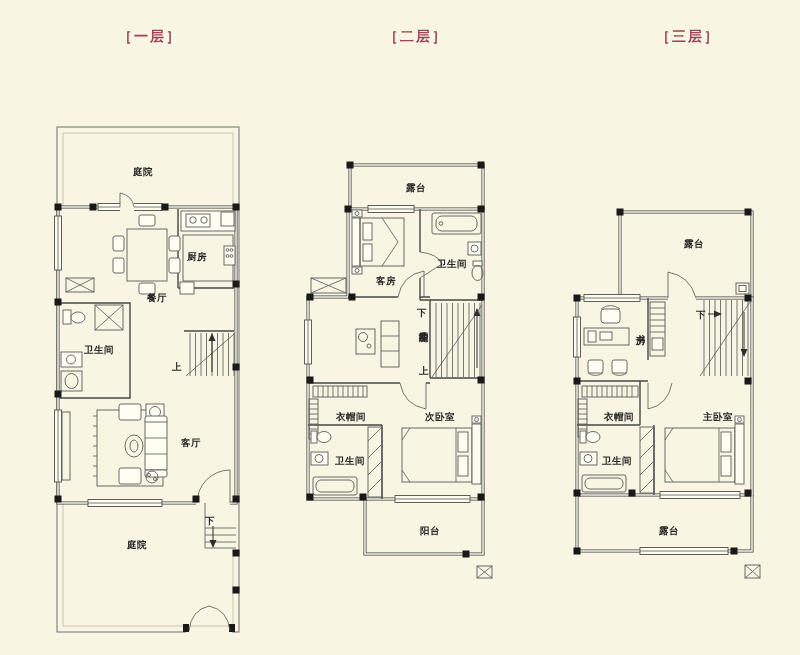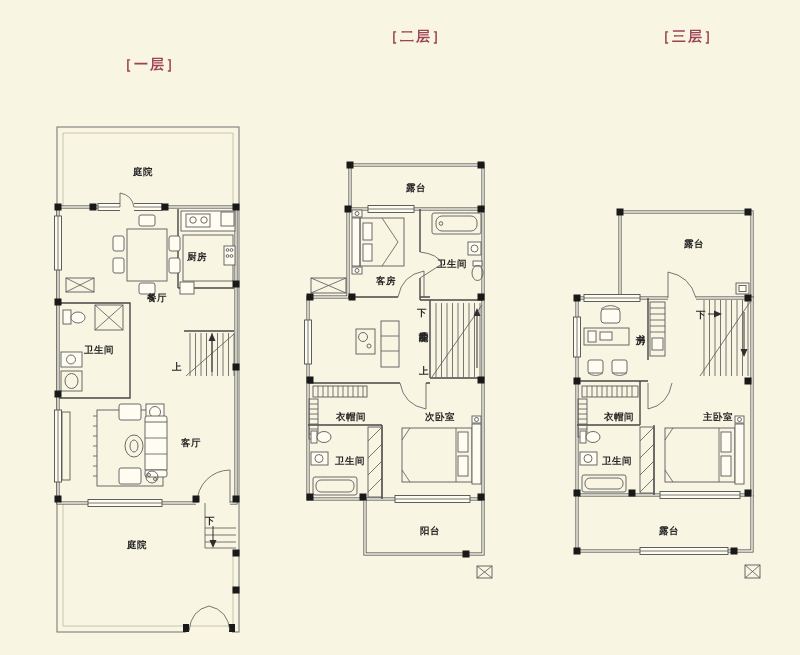--- a/index.html
+++ b/index.html
@@ -1,21 +1,21 @@
 <!DOCTYPE html>
 <html style="--bg: #f9f5e3; --accent: #9e4257; --line: #3d3d3d;"><head>
 <meta charset="utf-8">
 <style>
   :root { --bg:#f9f5e3; --accent:#9e4257; --line:#3d3d3d; }
   html,body { margin:0; padding:0; }
   body { background:#fff; font-family:"Liberation Sans","DejaVu Sans",sans-serif; }
   .canvas { position:relative; width:800px; height:655px; background:var(--bg); overflow:hidden; }
   .floor-title { position:absolute; top:28px; width:90px; text-align:center;
     font:bold 14px "Liberation Sans","DejaVu Sans",sans-serif; color:var(--accent); letter-spacing:2px; }
-  #t1 { left:105px;margin-top:28px; } #t2 { left:371px; } #t3 { left:643px;font-family:Liberation Serif, serif; }
+  #t1 { left:105px; } #t2 { left:371px; } #t3 { left:643px;font-family:Liberation Serif, serif; }
   svg { position:absolute; left:0; top:0; }
   .wall   { fill:none; stroke:var(--line); stroke-width:3; }
   .wallin { fill:none; stroke:#fdfbf0; stroke-width:1.5; }
   .iw   { fill:none; stroke:#474747; stroke-width:1.4; }
   .bnd  { fill:none; stroke:#7c7c7c; stroke-width:1.1; }
   .bnd2 { fill:none; stroke:#bdb8a2; stroke-width:0.8; }
   .thin { fill:none; stroke:#565656; stroke-width:0.8; }
   .f  { fill:#fffdf2; stroke:#5a5a5a; stroke-width:0.9; }
   .fn { fill:none;    stroke:#5a5a5a; stroke-width:0.9; }
   .col { fill:#191919; stroke:none; }

